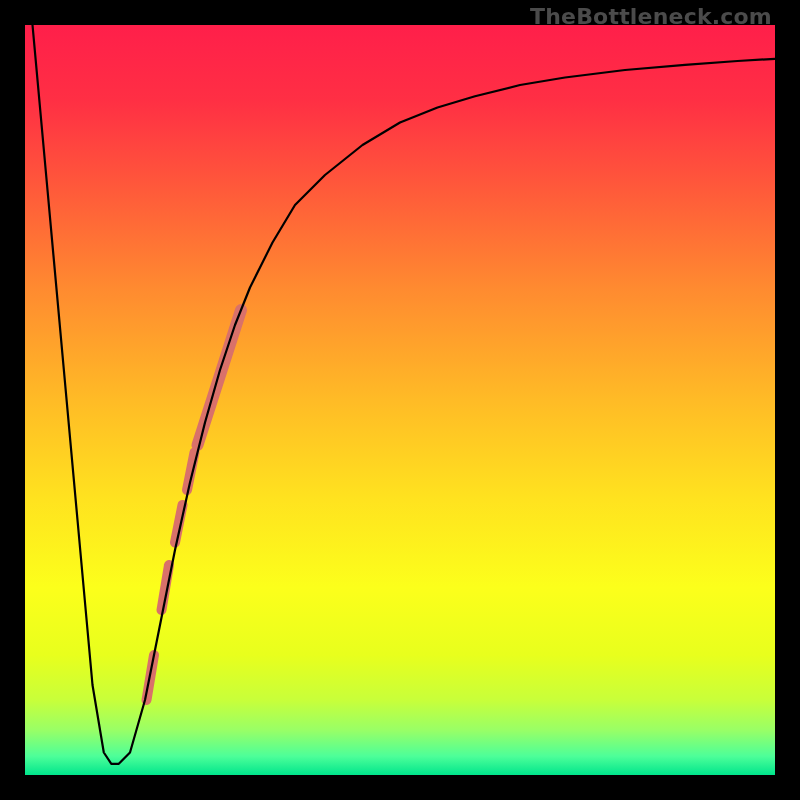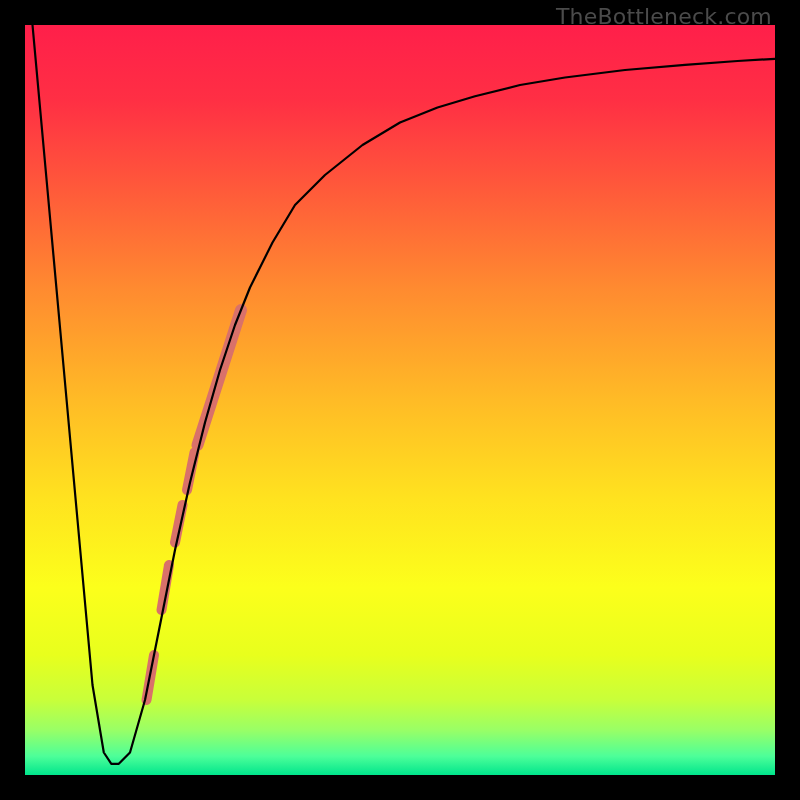--- a/index.html
+++ b/index.html
@@ -22,21 +22,21 @@
     width: 750px;
     height: 750px;
     overflow: hidden;
   }
   .watermark {
     position: absolute;
     top: 4px;
     right: 28px;
     font-family: "DejaVu Sans", Arial, sans-serif;
     font-size: 22px;
-    font-weight: 400;
+    font-weight: 700;
     color: #4b4b4b;
     letter-spacing: 0.2px;
     user-select: none;
   }
   svg {
     position: absolute;
     inset: 0;
     width: 750px;
     height: 750px;
   }

